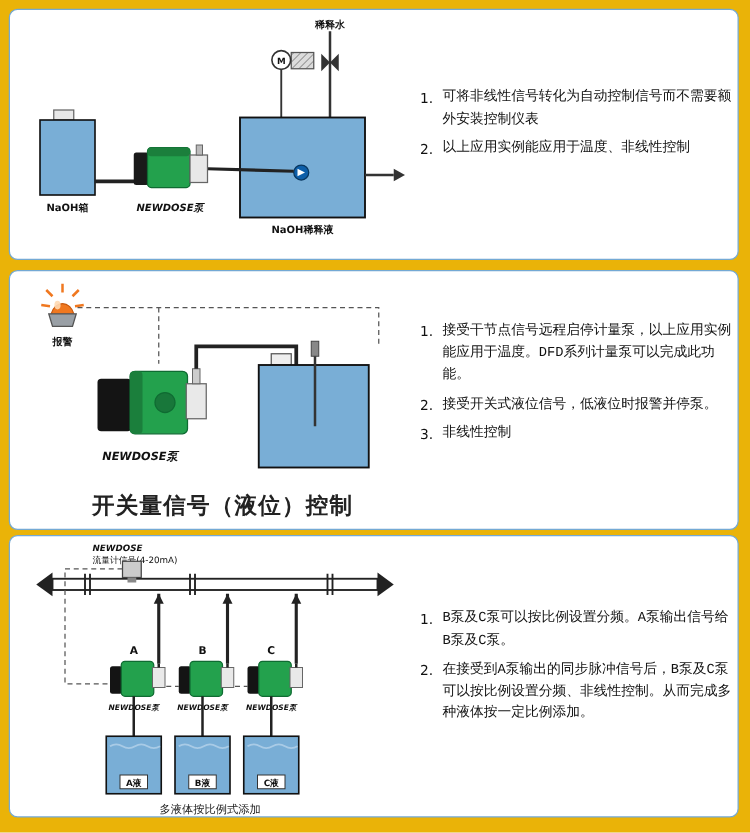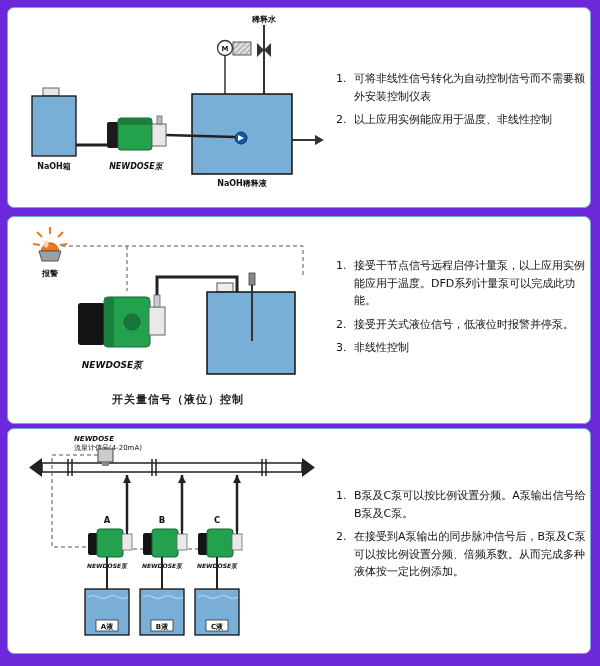--- a/index.html
+++ b/index.html
@@ -1,31 +1,31 @@
 <!DOCTYPE html>
 <html><head>
 <meta charset="utf-8">
 <style>
   html,body{margin:0;padding:0;background:#f2f2f2;font-family:"DejaVu Sans","Liberation Sans",sans-serif;}
-  .page{position:relative;width:600px;height:666px;background:#6d28d9;overflow:hidden;}
+  .page{position:relative;width:600px;height:666px;background:#eab308;overflow:hidden;}
   .panel{position:absolute;left:7px;width:584px;background:#fff;border:1px solid #74a9d4;border-radius:7px;box-sizing:border-box;}
   #panel1{top:7px;height:201px;}
   #panel2{top:216px;height:208px;}
   #panel3{top:428px;height:226px;}
   .diag{position:absolute;left:4px;top:2px;}
   .notes{position:absolute;left:328px;width:252px;color:#111;font-size:11px;line-height:1.6;}
   #panel1 .notes{top:62px;}
   #panel2 .notes{top:40px;}
   #panel3 .notes{top:58px;}
   .note{display:flex;margin-bottom:6px;}
   .note .num{flex:0 0 18px;}
-  .note .txt{flex:1;}
+  .note .txt{flex:1;font-family:Liberation Mono, monospace;}
   .caption{position:absolute;text-align:center;color:#222;}
   #panel1 .caption{left:90px;top:181px;width:220px;font-size:14px;margin-top:44px;}
-  #panel2 .caption{left:20px;top:175px;width:300px;font-size:11px;font-weight:bold;font-family:"DejaVu Serif","Liberation Serif",serif;letter-spacing:1px;}
+  #panel2 .caption{left:20px;top:175px;width:300px;font-size:18px;font-weight:bold;font-family:"DejaVu Serif","Liberation Serif",serif;letter-spacing:1px;}
   #panel3 .caption{left:40px;top:212px;width:240px;font-size:9px;}
   svg text{font-family:"DejaVu Sans","Liberation Sans",sans-serif;fill:#111;}
   .lbl-bold{font-weight:bold;}
   .lbl-italic{font-style:italic;font-weight:bold;}
 </style>
 </head>
 <body>
 
 <div class="page">
 
@@ -243,26 +243,27 @@
       <text x="150" y="198" font-size="7" text-anchor="middle" class="lbl-bold">B液</text>
 
       <g>
         <rect x="183" y="158" width="44" height="46" fill="#79aed6" stroke="#111" stroke-width="1.3"></rect>
         <path d="M186,166 q5,-3 10,0 t10,0 t10,0 t10,0" stroke="#a9cbe6" stroke-width="1.5" fill="none"></path>
         <rect x="194" y="189" width="22" height="11" fill="#fff" stroke="#333" stroke-width="0.8"></rect>
       </g>
       <text x="205" y="198" font-size="7" text-anchor="middle" class="lbl-bold">C液</text>
     </svg>
 
+    <div class="caption">多液体按比例式添加</div>
 
     <div class="notes">
       <div class="note">
         <span class="num">1.</span>
         <span class="txt">B泵及C泵可以按比例设置分频。A泵输出信号给B泵及C泵。</span>
       </div>
       <div class="note">
         <span class="num">2.</span>
-        <span class="txt">在接受到A泵输出的同步脉冲信号后，B泵及C泵可以按比例设置分频、倍频系数。从而完成多种液体按一定比例添加。</span>
+        <span class="txt">在接受到A泵输出的同步脉冲信号后，B泵及C泵可以按比例设置分频、非线性控制。从而完成多种液体按一定比例添加。</span>
       </div>
     </div>
   </section>
 
 </div>
 
 </body></html>

